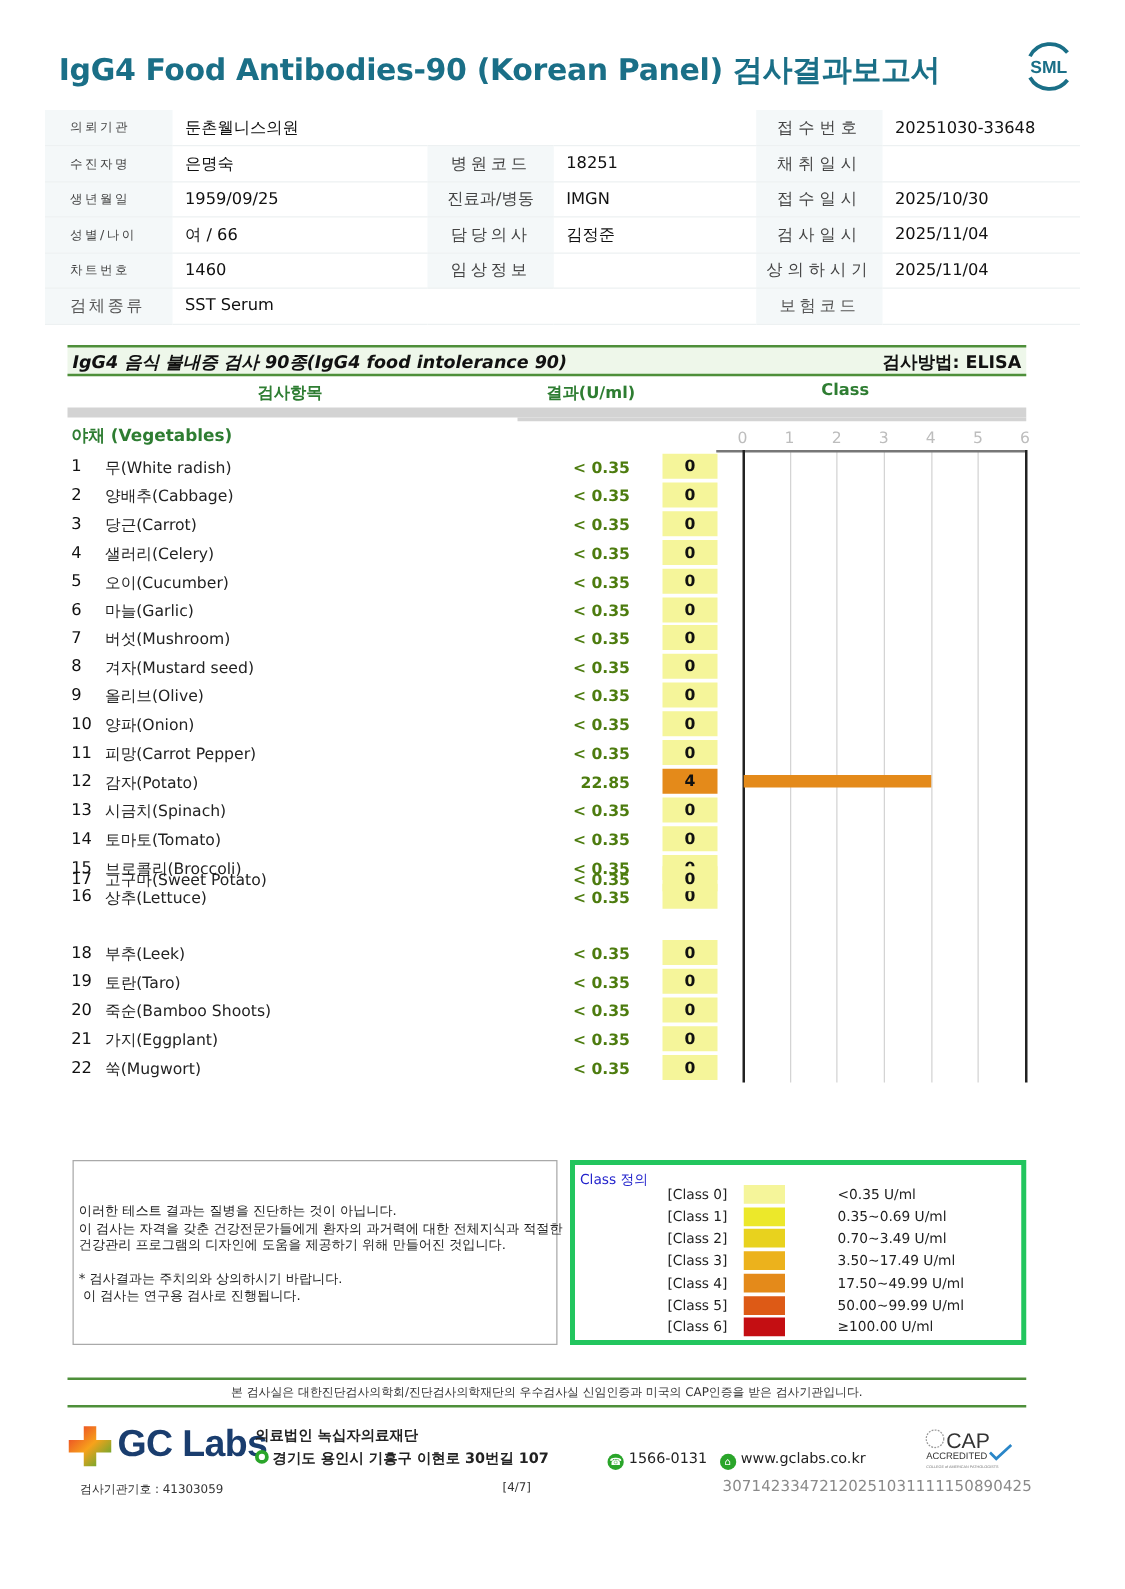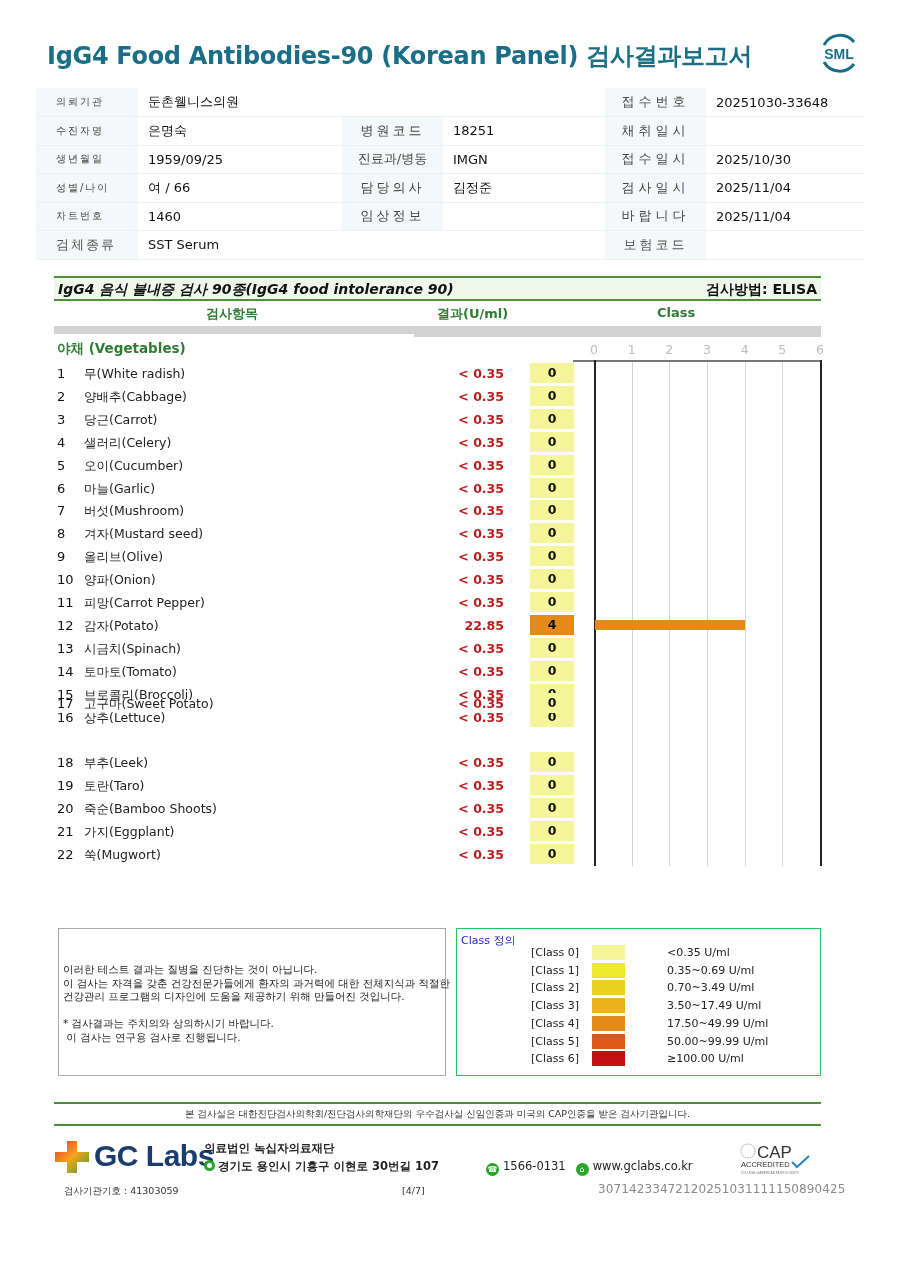--- a/index.html
+++ b/index.html
@@ -30,29 +30,29 @@
   .gray-bar1 { position: absolute; left: 54px; top: 326px; width: 767px; height: 8px; background: #d3d3d3; }
   .gray-bar2 { position: absolute; left: 414px; top: 334px; width: 407px; height: 3px; background: #d3d3d3; }
 
   .cat-title { position: absolute; left: 57px; top: 340px; font-size: 13.5px; font-weight: bold; color: #2e7d32; }
   .axis-tick { position: absolute; top: 342px; font-size: 12.5px; color: #bdbdbd; width: 20px; text-align: center; margin-left: -10px; }
 
   
   .row { position: absolute; left: 0; width: 900px; height: 23px; font-size: 12.5px; }
   .row .num { position: absolute; left: 57px; top: 4px; font-size: 13px; color: #111; }
   .row .name { position: absolute; left: 84px; top: 4px; color: #222; }
-  .row .res { position: absolute; left: 440px; width: 64px; top: 4px; text-align: right; font-weight: bold; color: #b91c1c; }
+  .row .res { position: absolute; left: 440px; width: 64px; top: 4px; text-align: right; font-weight: bold; color: #4d7c0f; }
   .row .cls { position: absolute; left: 530px; width: 44px; top: 1px; height: 20px; background: #f5f59a; text-align: center; line-height: 20px; font-weight: bold; color: #111; }
   .grid-line { position: absolute; width: 1px; background: #d4d4d4; }
   .frame-line { position: absolute; background: #222; }
 
   
   .note-box { position: absolute; left: 58px; top: 928px; width: 388px; height: 148px; border: 1px solid #a9a9a9; font-size: 10.5px; line-height: 13.5px; color: #222; padding: 34px 0 0 4px; }
   .note-box p { white-space: nowrap; }
-  .legend-box { position: absolute; left: 456px; top: 928px; width: 365px; height: 148px; border: 1px solid #22c55e; font-size: 11px; color: #222; }
+  .legend-box { position: absolute; left: 456px; top: 928px; width: 365px; height: 148px; border: 4px solid #22c55e; font-size: 11px; color: #222; }
   .legend-box .lt { position: absolute; left: 4px; top: 4px; color: #2222cc; font-size: 11px; }
   .leg-row { position: absolute; left: 0; width: 365px; height: 17.5px; }
   .leg-row .lc { position: absolute; left: 50px; width: 72px; text-align: right; top: 1px; }
   .leg-row .sw { position: absolute; left: 135px; width: 33px; height: 15px; top: 0; }
   .leg-row .lr { position: absolute; left: 210px; top: 1px; }
 
   .cert-line-top { position: absolute; left: 54px; top: 1102px; width: 767px; height: 2px; background: #4e8f3a; }
   .cert-text { position: absolute; left: 54px; top: 1108px; width: 767px; text-align: center; font-size: 9.5px; color: #333; }
   .cert-line-bot { position: absolute; left: 54px; top: 1124px; width: 767px; height: 2px; background: #4e8f3a; }
 
@@ -61,21 +61,21 @@
   .org-name { position: absolute; left: 204px; top: 1141px; font-size: 11.5px; font-weight: bold; color: #222; }
   .org-addr { position: absolute; left: 204px; top: 1159px; font-size: 11.5px; font-weight: bold; color: #222; }
   .org-addr .pin { display: inline-block; width: 11px; height: 11px; border-radius: 50%; background: #2aa52a; vertical-align: -1px; margin-right: 3px; position: relative; }
   .org-addr .pin::after { content: ""; position: absolute; left: 3px; top: 3px; width: 5px; height: 5px; background: #fff; border-radius: 50%; }
   .contact { position: absolute; left: 486px; top: 1159px; font-size: 11.5px; color: #222; }
   .contact .ic { display: inline-block; width: 13px; height: 13px; border-radius: 50%; background: #2aa52a; vertical-align: -2px; margin-right: 4px; color: #fff; font-size: 8px; text-align: center; line-height: 13px; }
   .contact .gap { display: inline-block; width: 10px; }
   .cap { position: absolute; left: 740px; top: 1142px; width: 80px; height: 34px; }
   .lab-code { position: absolute; left: 64px; top: 1185px; font-size: 9.5px; color: #333; }
   .page-num { position: absolute; left: 402px; top: 1185px; font-size: 9.5px; color: #333; }
-  .barcode-num { position: absolute; left: 598px; top: 1182px; font-size: 12px; color: #8a8a8a; letter-spacing: 0.1px; }
+  .barcode-num { position: absolute; left: 578px; top: 1182px; font-size: 12px; color: #8a8a8a; letter-spacing: 0.1px; }
 </style>
 </head>
 <body>
 
 <div class="title">IgG4 Food Antibodies-90 (Korean Panel) 검사결과보고서</div>
 <svg class="sml-logo" viewBox="0 0 46 46">
   <path d="M8 15 A18 18 0 0 1 38 12" fill="none" stroke="#1a6f87" stroke-width="3"></path>
   <path d="M8 32 A18 18 0 0 0 38 34" fill="none" stroke="#1a6f87" stroke-width="3"></path>
   <text x="23" y="28.5" text-anchor="middle" font-family="Liberation Sans, sans-serif" font-weight="bold" font-size="14" fill="#1a6f87">SML</text>
 </svg>
@@ -112,21 +112,21 @@
     <td class="lbl c2l">담당의사</td>
     <td class="val c2v">김정준</td>
     <td class="lbl c3l">검사일시</td>
     <td class="val c3v">2025/11/04</td>
   </tr>
   <tr>
     <td class="lbl first">차트번호</td>
     <td class="val c1v">1460</td>
     <td class="lbl c2l">임상정보</td>
     <td class="val c2v"></td>
-    <td class="lbl c3l">바랍니다</td>
+    <td class="lbl c3l">상의하시기</td>
     <td class="val c3v">2025/11/04</td>
   </tr>
   <tr>
     <td class="lbl first small-lbl">검체종류</td>
     <td class="val c1v">SST Serum</td>
     <td class="c2l" style="background:#fff"></td>
     <td class="val c2v"></td>
     <td class="lbl c3l small-lbl">보험코드</td>
     <td class="val c3v"></td>
   </tr>

